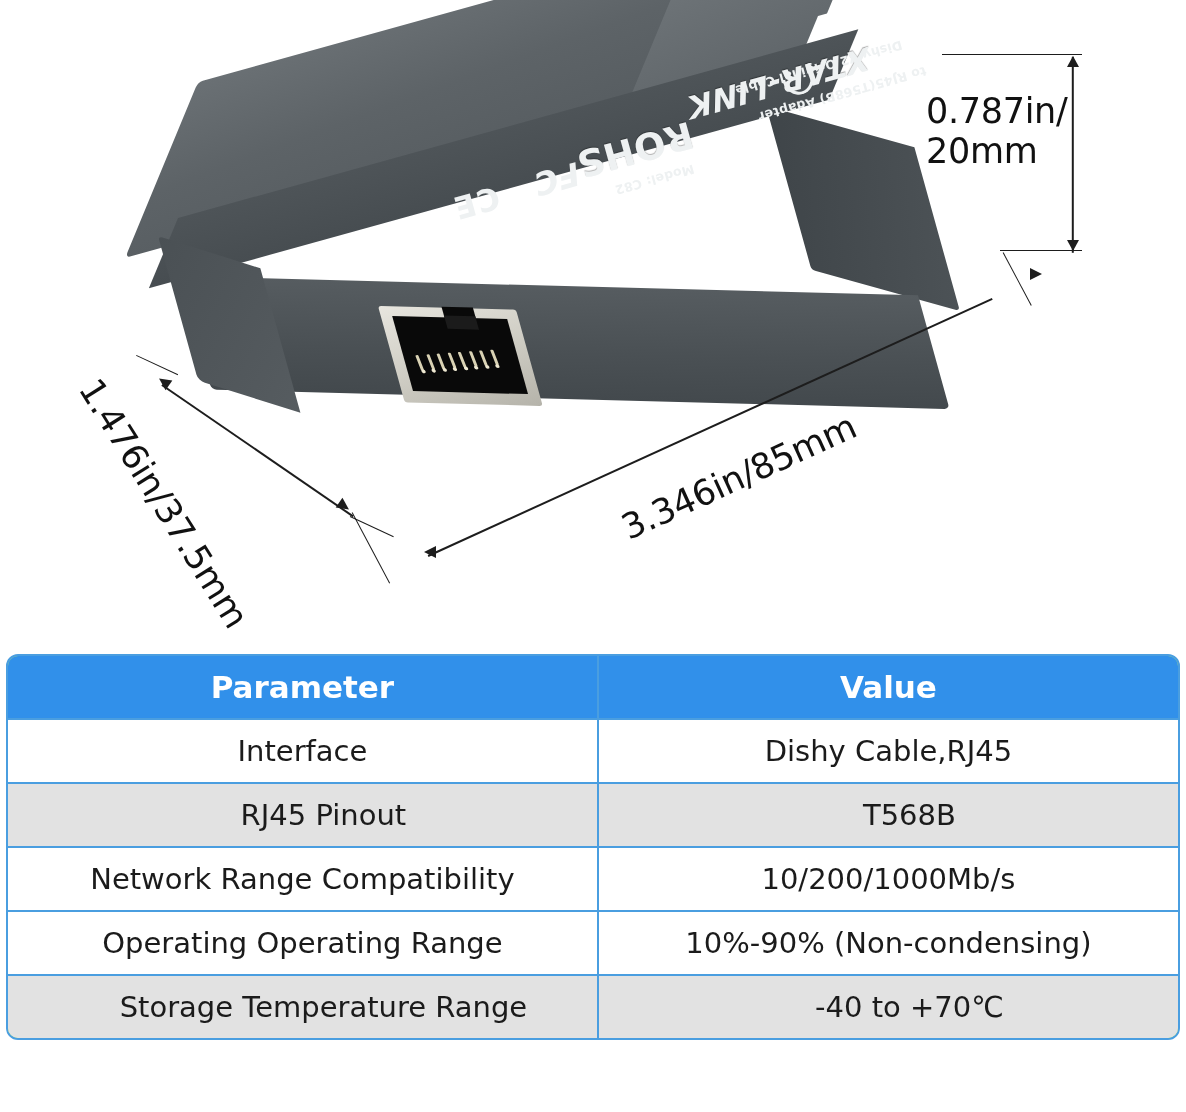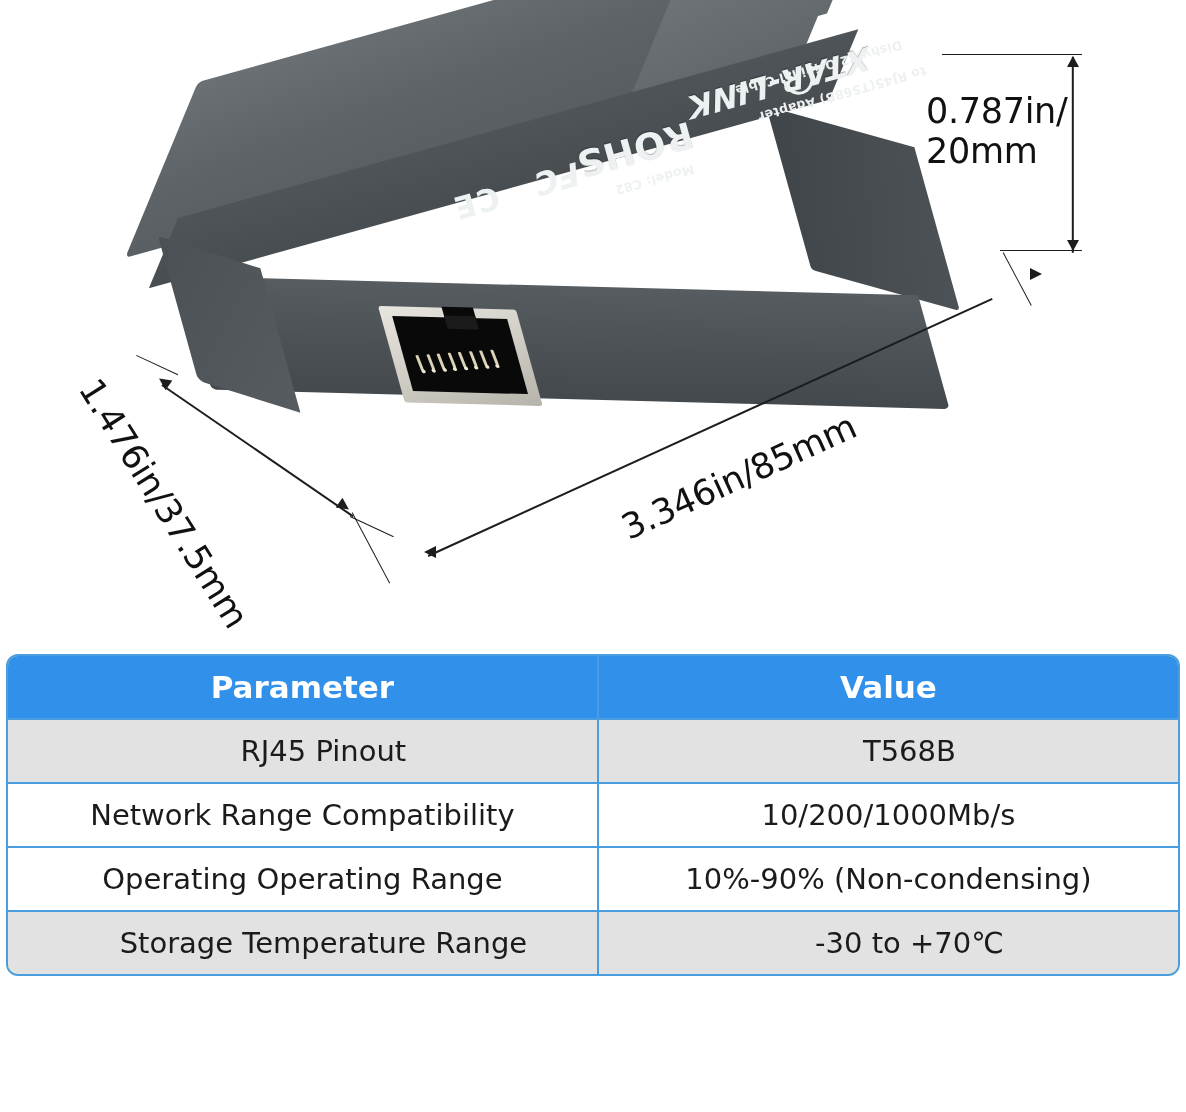--- a/index.html
+++ b/index.html
@@ -219,30 +219,34 @@
 </div>
 
 <table id="spectable">
   <thead>
     <tr>
       <th class="col-param">Parameter</th>
       <th class="col-value">Value</th>
     </tr>
   </thead>
   <tbody id="spec-body">
+      <tr class="plain">
+        <td class="col-param">Interface</td>
+        <td class="col-value">Dishy Cable,RJ45</td>
+      </tr>
       <tr class="alt">
         <td class="col-param">RJ45 Pinout</td>
         <td class="col-value">T568B</td>
       </tr>
       <tr class="plain">
         <td class="col-param">Network Range Compatibility</td>
         <td class="col-value">10/200/1000Mb/s</td>
       </tr>
       <tr class="plain">
         <td class="col-param">Operating Operating Range</td>
         <td class="col-value">10%-90% (Non-condensing)</td>
       </tr>
       <tr class="alt">
         <td class="col-param">Storage Temperature Range</td>
-        <td class="col-value">-30 to +70℃</td>
+        <td class="col-value">-40 to +70℃</td>
       </tr>
     </tbody>
 </table>
 
 </body></html>

